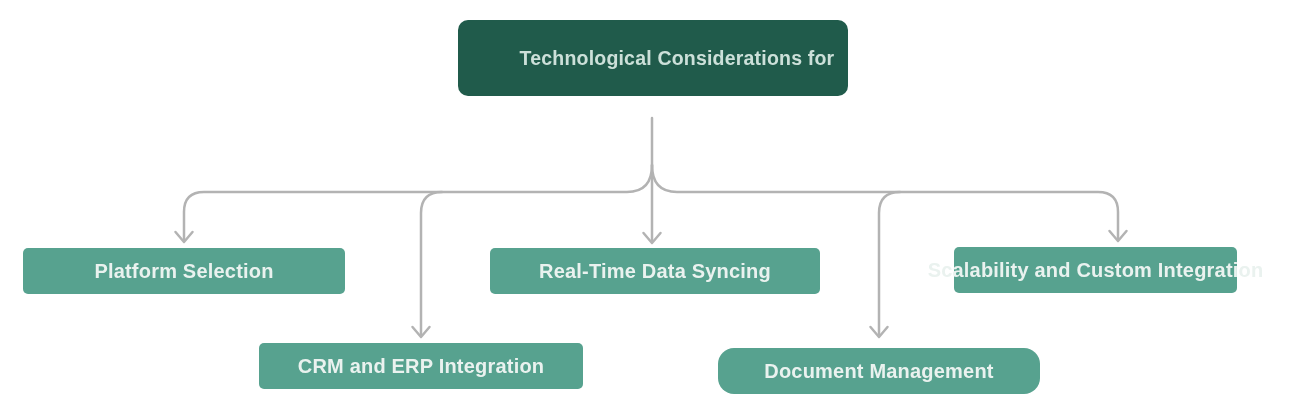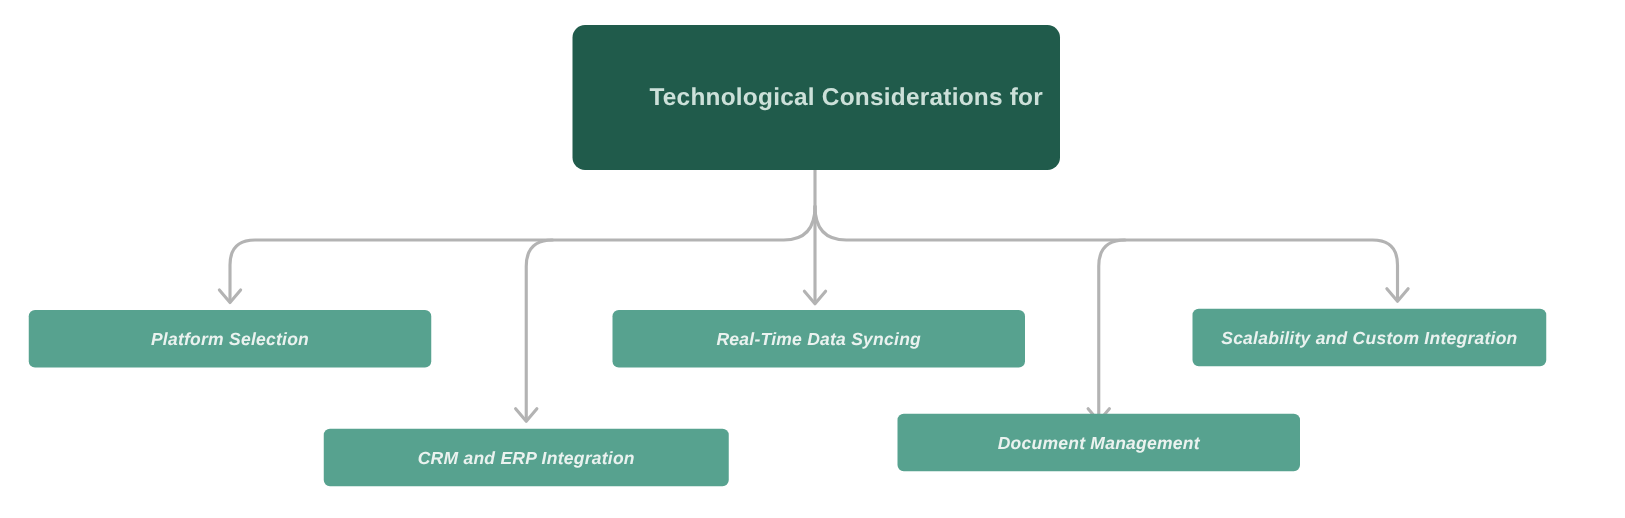--- a/index.html
+++ b/index.html
@@ -33,43 +33,42 @@
     stroke-linejoin: round;
   }
   .node {
     position: absolute;
     display: flex; align-items: center; justify-content: center;
     text-align: center;
     font-weight: 600;
     letter-spacing: 0.2px;
   }
   .node-root {
-    left: 458px; top: 20px; width: 390px; height: 116px;
+    left: 458px; top: 20px; width: 390px; height: 76px;
     background: var(--root-bg);
     color: var(--root-text);
     border-radius: 10px;
     font-size: 19.5px;
     line-height: 30px;
     flex-direction: row;
     padding-left: 48px;
   }
   .node-child {
     background: var(--child-bg);
     color: var(--child-text);
     border-radius: 5px;
-    font-size: 14px;
+    font-size: 20px;
     height: 46px;
     white-space: nowrap;
-    font-style: italic;
   }
   .node-platform     { left: 23px;  top: 248px; width: 322px; }
   .node-realtime     { left: 490px; top: 248px; width: 330px; }
   .node-scalability  { left: 954px; top: 247px; width: 283px; }
   .node-crm          { left: 259px; top: 343px; width: 324px; }
-  .node-document     { left: 718px; top: 331px; width: 322px; }
+  .node-document     { left: 718px; top: 348px; width: 322px; border-radius: 16px; }
 </style>
 </head>
 <body>
 
 <div class="canvas">
 
   <svg class="connectors" viewBox="0 0 1300 414" xmlns="http://www.w3.org/2000/svg">
 
     <path d="M 652 118 L 652 240"></path>
     <path d="M 643.5 233 L 652 243 L 660.5 233"></path>

